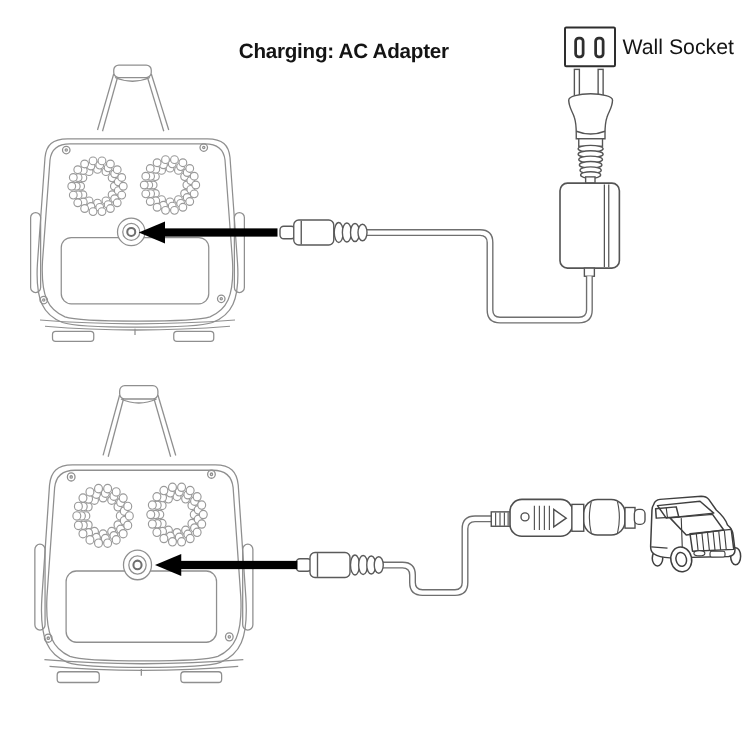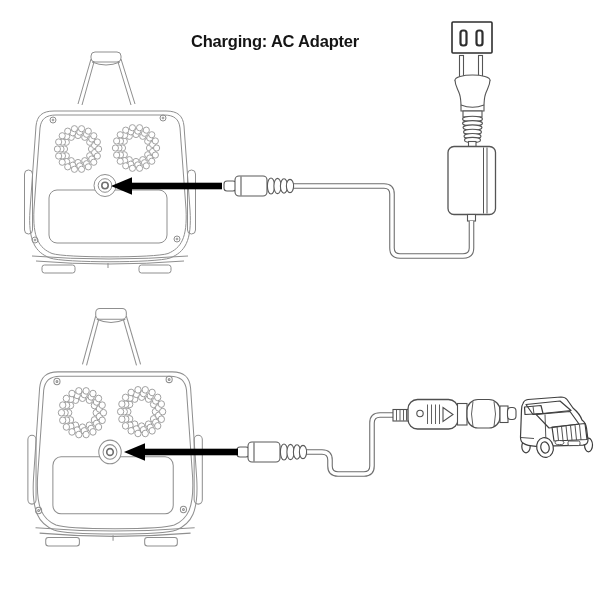--- a/index.html
+++ b/index.html
@@ -255,14 +255,15 @@
       <path d="M550,441 L550,445.8 M521,437.5 L534,438.5" fill="none" stroke-width="0.9"></path>
       <rect x="568" y="441" width="12" height="4.6" rx="1.5" stroke-width="0.9"></rect>
       <ellipse cx="559.5" cy="442.6" rx="4.4" ry="2.1" stroke-width="0.9"></ellipse>
       <ellipse cx="545" cy="447.5" rx="8.3" ry="10" transform="rotate(-12 545 447.5)"></ellipse>
       <ellipse cx="545" cy="447.5" rx="4.2" ry="5.6" transform="rotate(-12 545 447.5)"></ellipse>
     </g>
   </g>
 </svg>
 
 <div class="label title" style="left:191px;top:32px;">Charging: AC Adapter</div>
+<div class="label plain" style="left:498px;top:28px;">Wall Socket</div>
 
 </div>
 
 </body></html>

